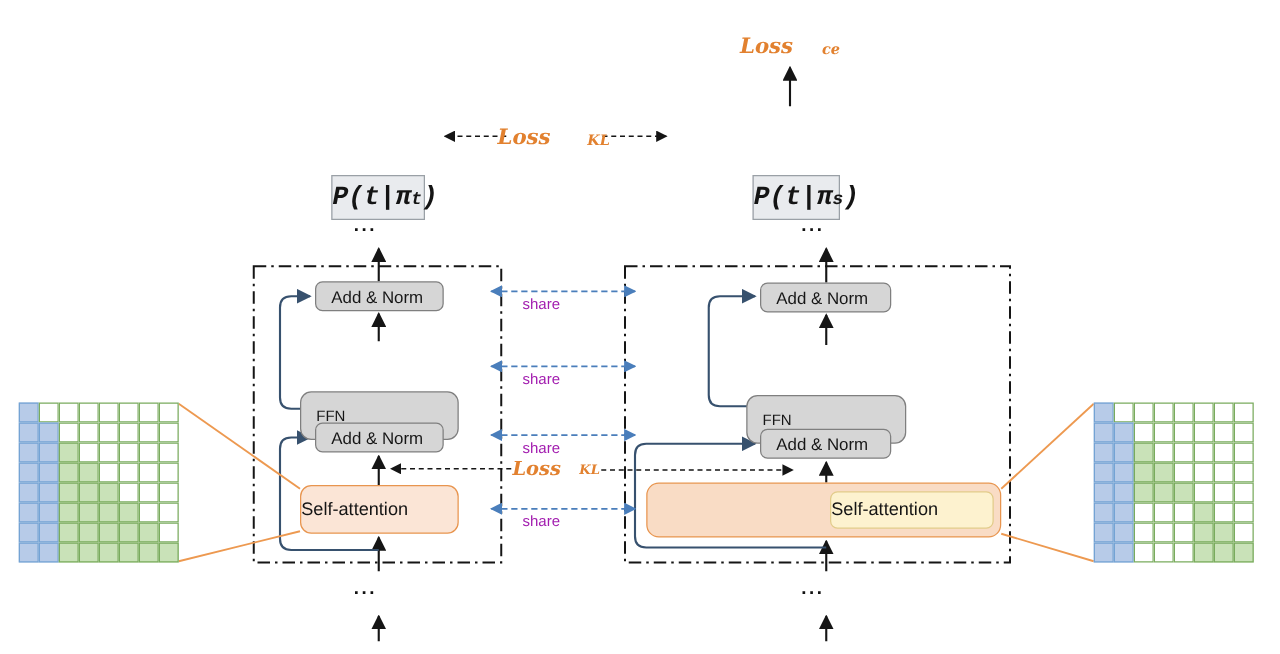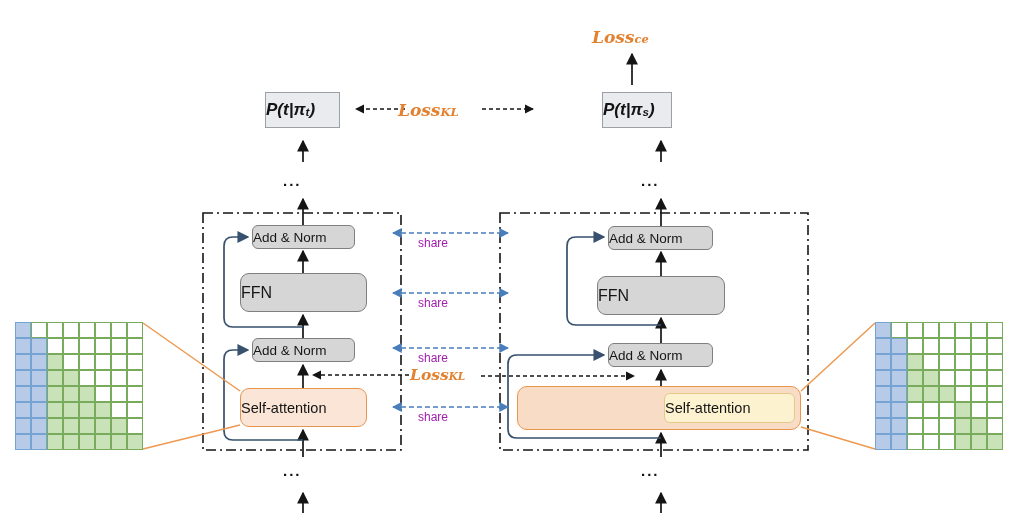--- a/index.html
+++ b/index.html
@@ -8,34 +8,34 @@
     --container-fill:#f9dcc5; --yellow-fill:#fdf2cf; --yellow-border:#e2cb8a;
     --share-blue:#4a7ebb; --residual-navy:#37516e;
     --mask-blue-fill:#b7cbe8; --mask-blue-border:#74a3d4;
     --mask-green-fill:#c9e2b8; --mask-green-border:#79ab5d;
     --output-fill:#e9ebee; --output-border:#9aa0a6; --ink:#141414;
   }
   html,body{margin:0;padding:0;background:#fff;}
   #stage{position:relative;width:1024px;height:523px;background:#ffffff;overflow:hidden;
          font-family:"Liberation Sans",sans-serif;color:var(--ink);}
   #stage svg{position:absolute;left:0;top:0;z-index:1;}
-  .bx{position:absolute;display:flex;align-items:center;justify-content:flex-start;
+  .bx{position:absolute;display:flex;align-items:center;justify-content:space-between;
       box-sizing:border-box;z-index:2;white-space:nowrap;}
   .gray{background:var(--box-gray-fill);border:1.4px solid var(--box-gray-border);
-        border-radius:6px;font-size:13.5px;color:#161616;}
-  .big{border-radius:9px;font-size:16px;}
+        border-radius:6px;font-size:13.5px;color:#161616;padding-left:12px;}
+  .big{border-radius:9px;font-size:12px;margin-top:40px;}
   .attn{background:var(--attention-fill);border:1.6px solid var(--attention-border);
         border-radius:9px;font-size:14.5px;}
   .wrap{background:var(--container-fill);border:1.6px solid var(--attention-border);
         border-radius:10px;}
   .yel{background:var(--yellow-fill);border:1.4px solid var(--yellow-border);
        border-radius:6px;font-size:14.5px;}
   .outbox{background:var(--output-fill);border:1.4px solid var(--output-border);
-          font-family:Liberation Sans, sans-serif;
-          font-style:italic;font-weight:bold;font-size:17px;}
+          font-family:Liberation Mono, monospace;
+          font-style:italic;font-weight:bold;font-size:21px;margin-top:48px;}
   .loss{color:var(--accent-orange);font-family:"DejaVu Serif","Liberation Serif",serif;
         font-style:italic;font-weight:bold;font-size:17px;background:transparent;}
   .loss sub,.outbox sub{font-size:0.68em;position:relative;bottom:-2px;font-style:italic;}
   .share{font-size:12px;color:#a21caf;}
   .dots{font-weight:bold;font-size:15px;letter-spacing:2px;color:#111;}
   .mask{position:absolute;display:grid;grid-template-columns:repeat(8,16px);
         grid-auto-rows:16px;z-index:2;}
   .cell{box-sizing:border-box;border:1px solid var(--mask-green-border);background:#fff;}
   .cb{background:var(--mask-blue-fill);border-color:var(--mask-blue-border);}
   .cg{background:var(--mask-green-fill);border-color:var(--mask-green-border);}

